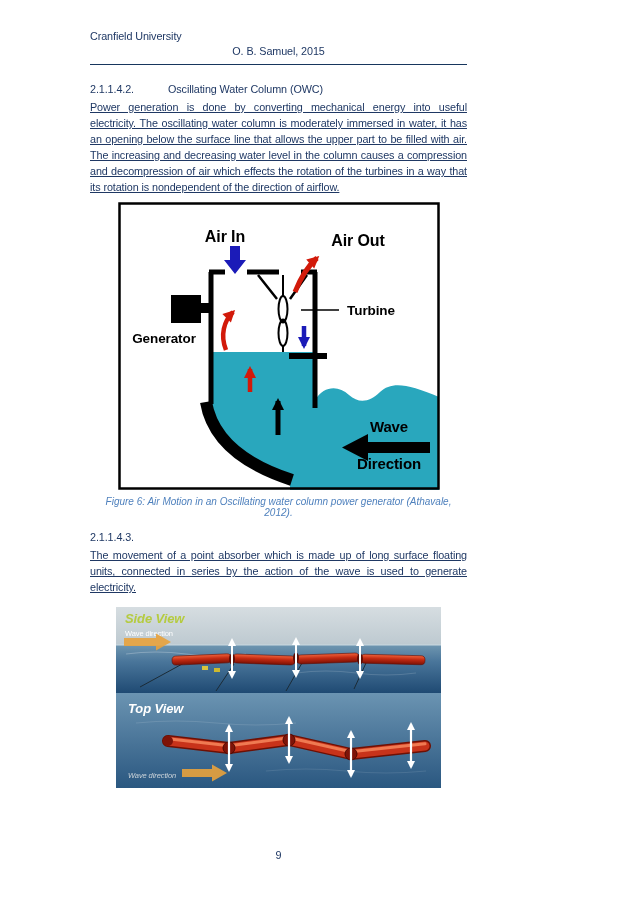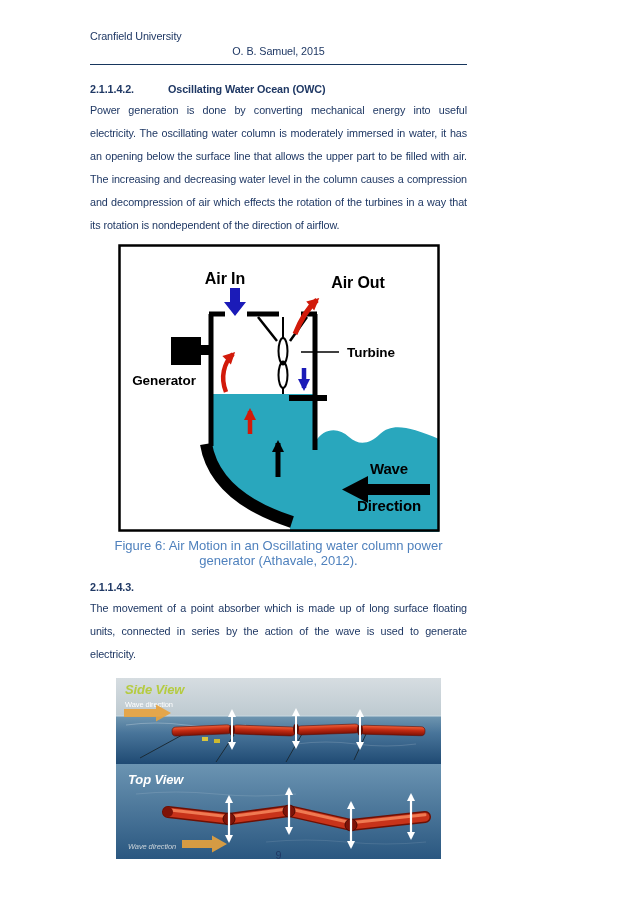--- a/index.html
+++ b/index.html
@@ -6,45 +6,45 @@
   html,body { background:#ffffff; }
   .page {
     width:557px; height:903px; background:#fff; position:relative;
     padding:30px 90px 16px 90px;
     font-family:"Liberation Sans", sans-serif;
     color:#1F3864; font-size:10.8px; letter-spacing:-0.1px;
   }
   .hdr-row1 { }
   .hdr-row2 { text-align:center; margin-top:3px; }
   .hdr-rule { border-bottom:1px solid #17365D; margin-top:7px; }
-  .sec-heading { margin-top:18px; display:flex;font-weight:bold; }
+  .sec-heading { margin-top:18px; display:flex; }
   .sec-heading.second { margin-top:13px;align-items:flex-end; }
   .sec-num { flex:0 0 78px; }
-  .body-text { margin-top:4px; text-align:justify; line-height:23px; }
+  .body-text { margin-top:4px; text-align:justify; line-height:16px;text-decoration:underline; }
   .fig6-wrap { width:322px; margin:7px auto 0 auto;text-align:right; }
   .fig7-wrap { width:325px; margin:12px auto 0 auto; display:flex; flex-direction:column; gap:0; }
-  .caption { margin-top:6px; text-align:center; font-size:13px; color:#4F81BD; letter-spacing:0; }
+  .caption { margin-top:6px; text-align:center; font-style:italic; font-size:10px; color:#4F81BD; letter-spacing:0; }
   .page-number { position:absolute; bottom:42px; left:0; width:100%; text-align:center; }
   svg { display:block; }
   svg text { font-family:"Liberation Sans", sans-serif; }
   .f6lbl { font-weight:700; fill:#000000; }
   .f7title { font-weight:700; font-style:italic; }
 </style>
 </head>
 <body>
 
 <div class="page">
 
   <div class="hdr-row1">Cranfield University</div>
   <div class="hdr-row2">O. B. Samuel, 2015</div>
   <div class="hdr-rule"></div>
 
   <div class="sec-heading">
     <span class="sec-num">2.1.1.4.2.</span>
-    <span class="sec-title">Oscillating Water Ocean (OWC)</span>
+    <span class="sec-title">Oscillating Water Column (OWC)</span>
   </div>
   <p class="body-text">Power generation is done by converting mechanical energy into useful electricity. The oscillating water column is moderately immersed in water, it has an opening below the surface line that allows the upper part to be filled with air. The increasing and decreasing water level in the column causes a compression and decompression of air which effects the rotation of the turbines in a way that its rotation is nondependent of the direction of airflow.</p>
 
   <div class="fig6-wrap">
     <svg viewBox="0 0 322 288" width="322" height="288">
       <defs>
         <marker id="mRed" markerUnits="userSpaceOnUse" markerWidth="14" markerHeight="14" refX="10" refY="7" orient="auto">
           <path d="M1,1 L13,7 L1,13 Z" fill="#d21a0a"></path>
         </marker>
         <marker id="mBlue" markerUnits="userSpaceOnUse" markerWidth="14" markerHeight="14" refX="10" refY="7" orient="auto">

